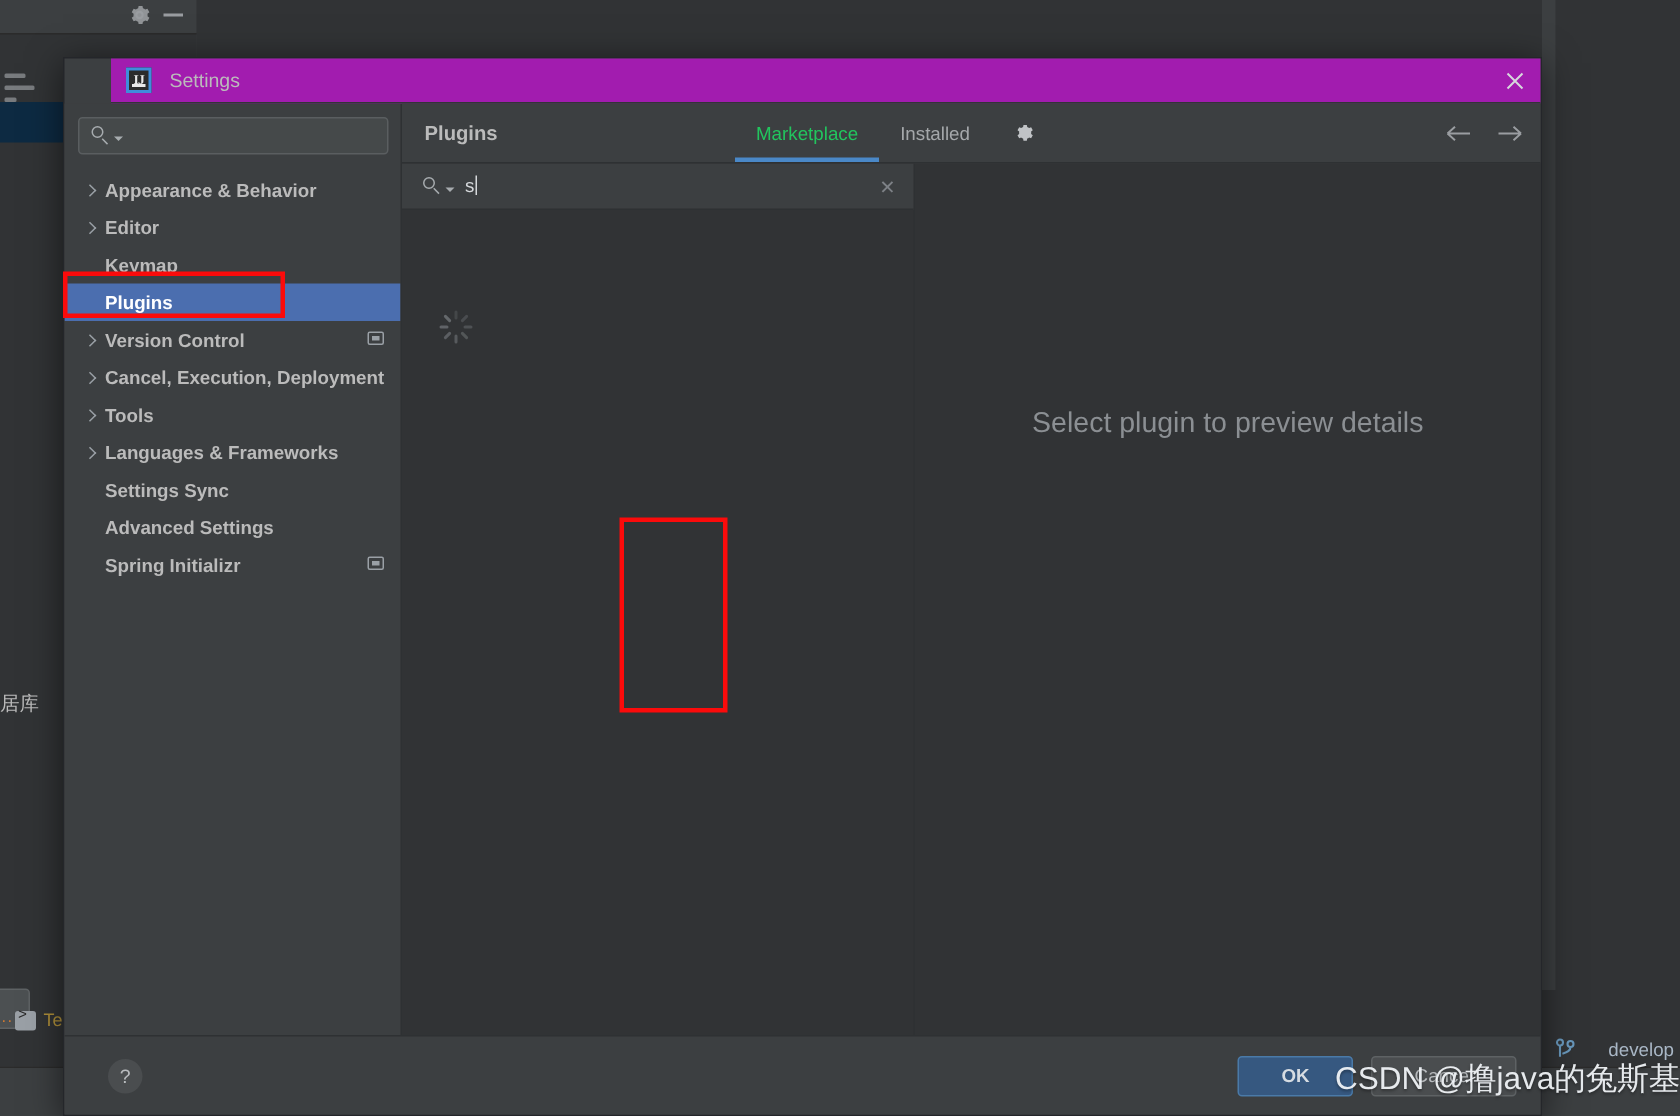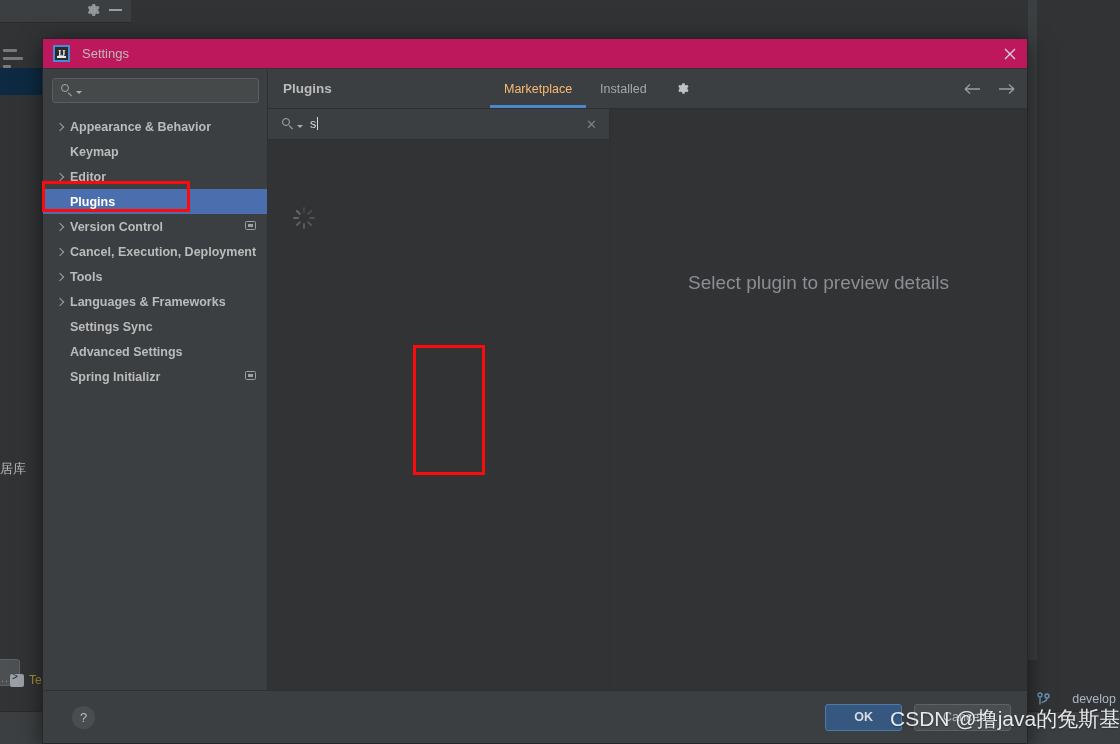--- a/index.html
+++ b/index.html
@@ -129,21 +129,21 @@
     font-family: "Liberation Mono", monospace;
   }
   .ide-terminal .term-label {
     color: #b0903a;
     font-size: 12px;
   }
   .ide-branch {
     position: absolute;
     right: 4px; top: 692px;
     display: flex;
-    align-items: flex-start;
+    align-items: center;
     gap: 22px;
   }
   .ide-branch .branch-label {
     color: #a9b7c6;
     font-size: 12.5px;
     white-space: nowrap;
   }
   .ide-right-strip {
     position: absolute;
     right: 0; top: 0;
@@ -164,26 +164,27 @@
     width: 986px; height: 706px;
     background: #3c3f41;
     border: 1px solid #24262a;
     box-sizing: border-box;
     box-shadow: 0 4px 22px rgba(0,0,0,0.55);
     display: flex;
     flex-direction: column;
   }
   .dlg-titlebar {
     height: 29px;
-    background: #be185d;
+    background: #a21caf;
     border-bottom: 1px solid #323537;
     display: flex;
     align-items: center;
     position: relative;
     flex: 0 0 auto;
+    margin-left: 31px;
   }
   .ij-logo {
     width: 17px; height: 17px;
     margin-left: 10px;
     border: 2px solid #3f8ddb;
     box-sizing: border-box;
     background: #2b2b2b;
     position: relative;
     display: flex;
     align-items: center;
@@ -389,21 +390,21 @@
     height: 39px;
     display: flex;
     align-items: center;
     padding: 0 14px;
     color: #a5a8ab;
     font-size: 12.5px;
     position: relative;
     cursor: pointer;
     box-sizing: border-box;
   }
-  .plugin-tab.active { color: #fdba74; }
+  .plugin-tab.active { color: #22c55e; }
   .plugin-tab.active::after {
     content: "";
     position: absolute;
     left: 0; right: 0; bottom: 0;
     height: 3px;
     background: #4a88c7;
   }
   .tab-gear {
     margin-left: 14px;
     width: 16px; height: 16px;
@@ -644,28 +645,28 @@
         </div>
       </div>
       <div class="nav-tree" id="nav-tree">
           <div class="nav-item">
             <span class="nav-arrow">
               <i></i>
             </span>
             <span class="nav-label">Appearance &amp; Behavior</span>
           </div>
           <div class="nav-item">
-            <span class="nav-arrow"></span>
-            <span class="nav-label">Keymap</span>
-          </div>
-          <div class="nav-item">
             <span class="nav-arrow">
               <i></i>
             </span>
             <span class="nav-label">Editor</span>
+          </div>
+          <div class="nav-item">
+            <span class="nav-arrow"></span>
+            <span class="nav-label">Keymap</span>
           </div>
           <div class="nav-item selected">
             <span class="nav-arrow"></span>
             <span class="nav-label">Plugins</span>
           </div>
           <div class="nav-item">
             <span class="nav-arrow">
               <i></i>
             </span>
             <span class="nav-label">Version Control</span>

